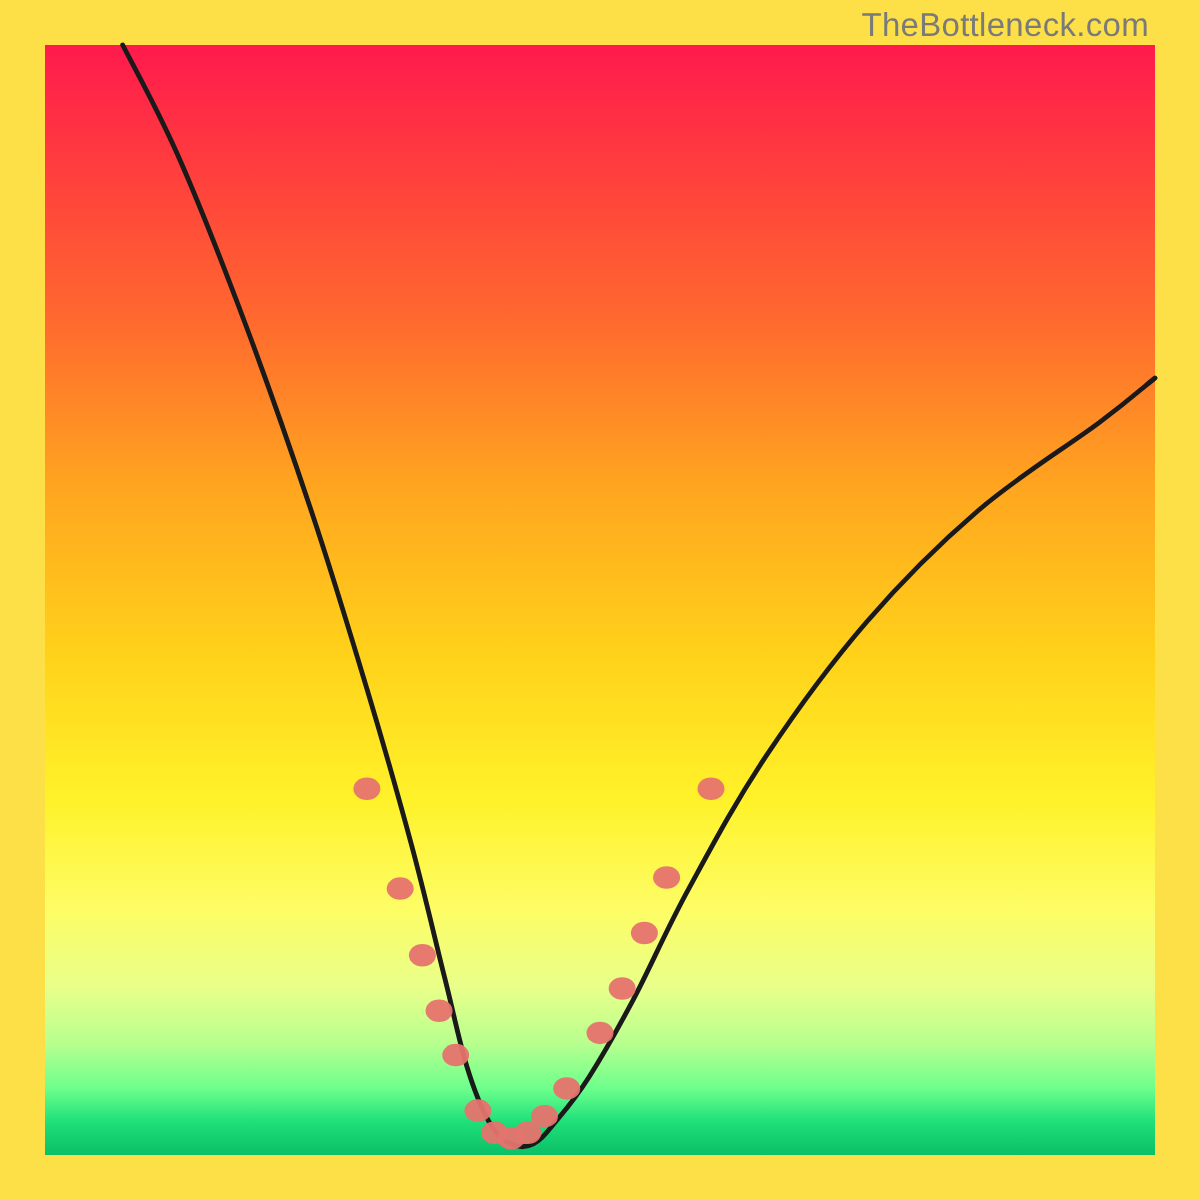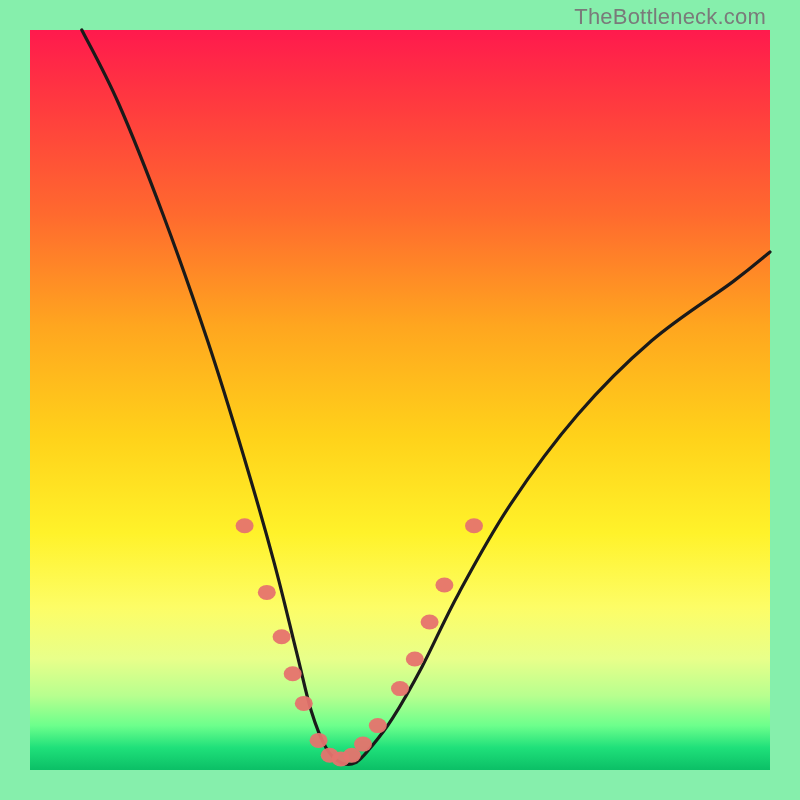--- a/index.html
+++ b/index.html
@@ -10,21 +10,21 @@
     background: #000;
     overflow: hidden;
     font-family: Arial, Helvetica, sans-serif;
   }
   .frame {
     position: absolute;
     top: 0;
     left: 0;
     width: 800px;
     height: 800px;
-    background: #86efac;
+    background: #fde047;
   }
   .plot-area {
     position: absolute;
     top: 30px;
     left: 30px;
     width: 740px;
     height: 740px;
     background: linear-gradient(to bottom,
       #ff1a4d 0%,
       #ff3a3f 10%,

